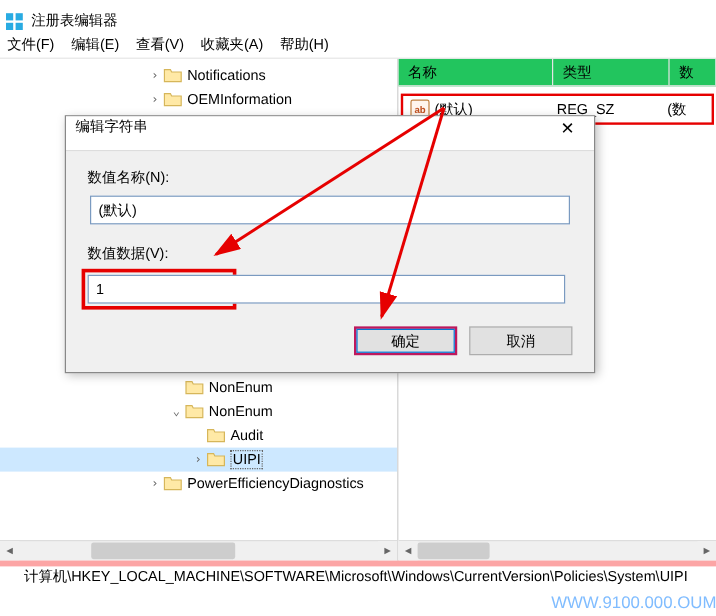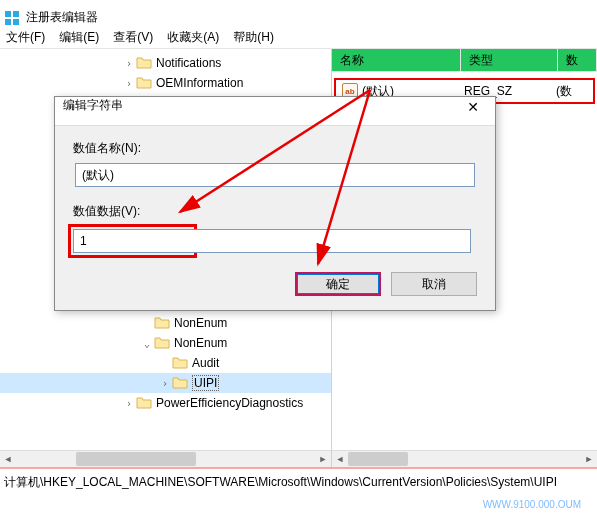--- a/index.html
+++ b/index.html
@@ -27,22 +27,22 @@
 .tree-row{display:flex;align-items:center;height:20px;white-space:nowrap}
 .tw{display:inline-block;width:14px;text-align:center;color:#666;font-size:10px;font-family:monospace}
 .folder{width:16px;height:14px;display:inline-block;margin-right:4px}
 .folder svg{width:16px;height:14px;vertical-align:top}
 .sel{background:#cde8ff}
 .sel-label{border:1px dotted #666;padding:0 1px}
 .tree-scroll-h{position:absolute;left:0;right:0;bottom:0;height:16px;background:#f0f0f0;border-top:1px solid #ddd;display:flex;align-items:center}
 .sb-btn{width:16px;height:16px;display:flex;align-items:center;justify-content:center;font-size:9px;color:#666;background:#f0f0f0}
 .sb-thumb{height:14px;background:#cdcdcd;border-radius:2px}
 .list-scroll-h{position:absolute;left:0;right:0;bottom:0;height:16px;background:#f0f0f0;border-top:1px solid #ddd;display:flex;align-items:center}
-.statusbar{height:22px;border-top:2px solid #fca5a5;display:flex;align-items:flex-end;padding:0 4px;font-size:12px;white-space:nowrap;overflow:hidden}
-.watermark{position:absolute;right:16px;bottom:3px;font-size:10px;color:#4aa0ff;opacity:.7;pointer-events:none}
+.statusbar{height:22px;border-top:5px solid #fca5a5;display:flex;align-items:flex-start;padding:0 20px;font-size:12px;white-space:nowrap;overflow:hidden}
+.watermark{position:absolute;right:0;bottom:3px;font-size:14px;color:#4aa0ff;opacity:.7;pointer-events:none}
 
 .dialog{position:absolute;left:54px;top:96px;width:440px;background:#f0f0f0;border:1px solid #888;box-shadow:2px 2px 8px rgba(0,0,0,.25)}
 .dlg-title{height:28px;background:#fff;display:flex;align-items:flex-start;justify-content:space-between;padding:0 8px;border-bottom:1px solid #ddd}
 .dlg-close{width:28px;height:20px;display:flex;align-items:center;justify-content:center;font-size:14px}
 .dlg-body{padding:14px 18px 14px 18px}
 .dlg-label{margin-bottom:4px}
 .dlg-input{width:100%;height:24px;box-sizing:border-box;border:1px solid #7a9ac0;background:#fff;padding:0 6px;font-family:inherit;font-size:12px}
 .dlg-input[readonly]{background:#fff}
 .dlg-field-name{border:2px solid transparent}
 .dlg-field-data{border:3px solid #e60000;padding:2px;margin-left:-5px;margin-right:280px}

